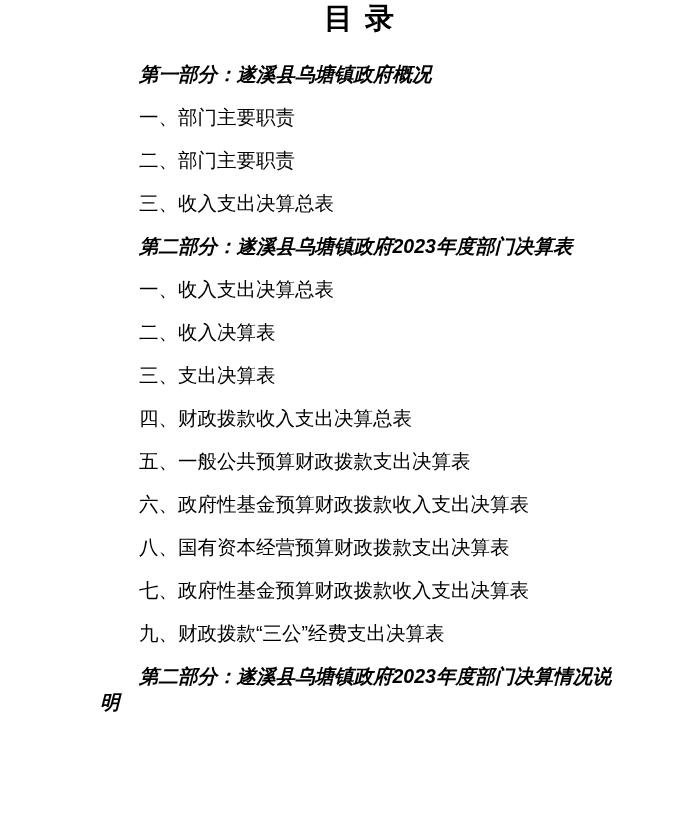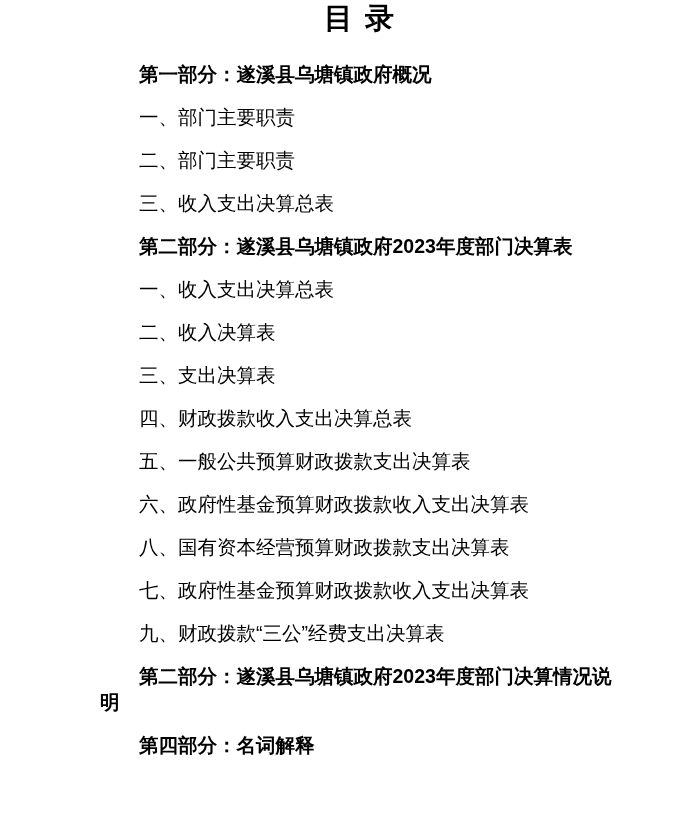--- a/index.html
+++ b/index.html
@@ -29,20 +29,21 @@
   .toc p {
     font-size: 19.5px;
     line-height: 26px;
     margin-bottom: 17px;
     text-indent: 2em;
     color: #000000;
     word-break: normal;
   }
   .toc p.heading {
     font-weight: 700;
+    font-style: italic;
   }
   .toc p.item {
     font-weight: 400;
   }
 </style>
 </head>
 <body>
 
 <div class="page">
   <div class="content">
@@ -57,16 +58,15 @@
       <p class="item">一、收入支出决算总表</p>
       <p class="item">二、收入决算表</p>
       <p class="item">三、支出决算表</p>
       <p class="item">四、财政拨款收入支出决算总表</p>
       <p class="item">五、一般公共预算财政拨款支出决算表</p>
       <p class="item">六、政府性基金预算财政拨款收入支出决算表</p>
       <p class="item">八、国有资本经营预算财政拨款支出决算表</p>
       <p class="item">七、政府性基金预算财政拨款收入支出决算表</p>
       <p class="item">九、财政拨款“三公”经费支出决算表</p>
       <p class="heading">第二部分：遂溪县乌塘镇政府2023年度部门决算情况说明</p>
-      <p class="heading">第四部分：名词解释</p>
     </div>
   </div>
 </div>
 
 </body></html>

